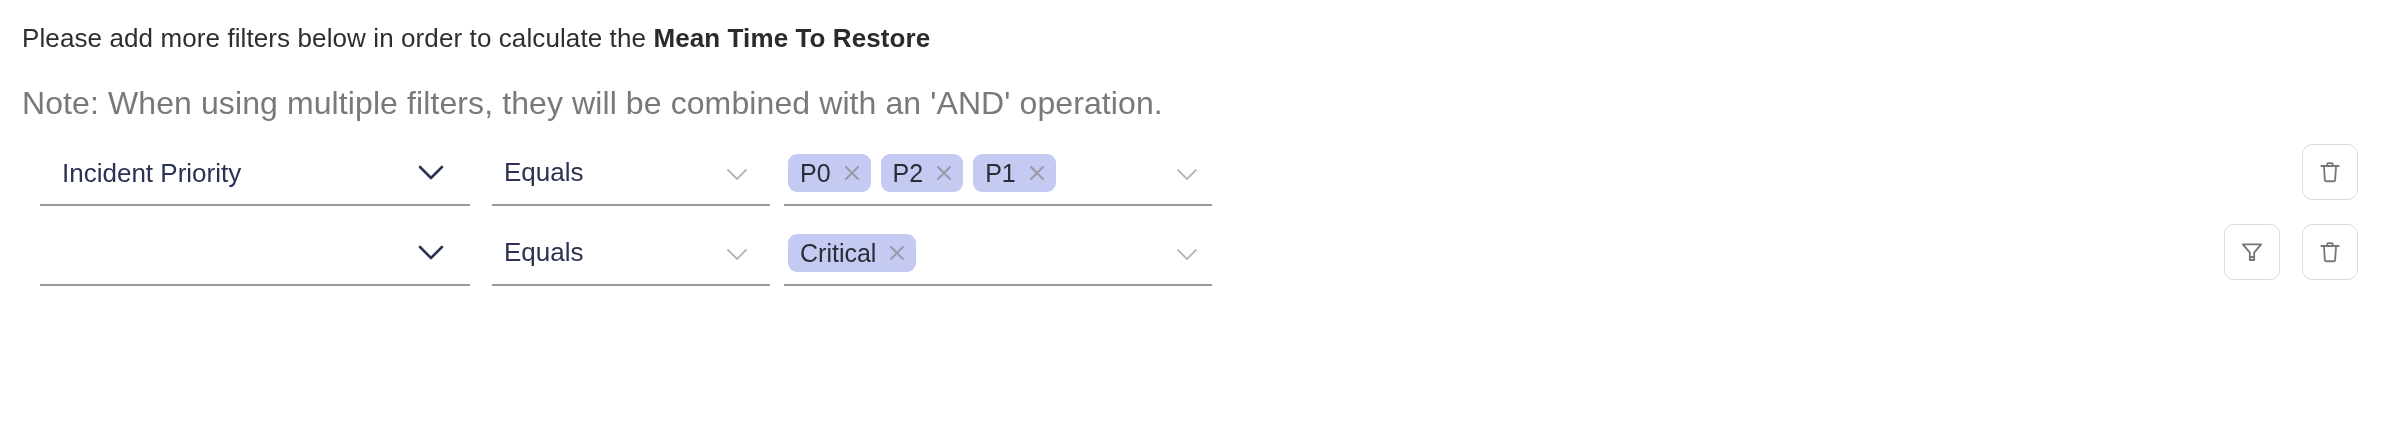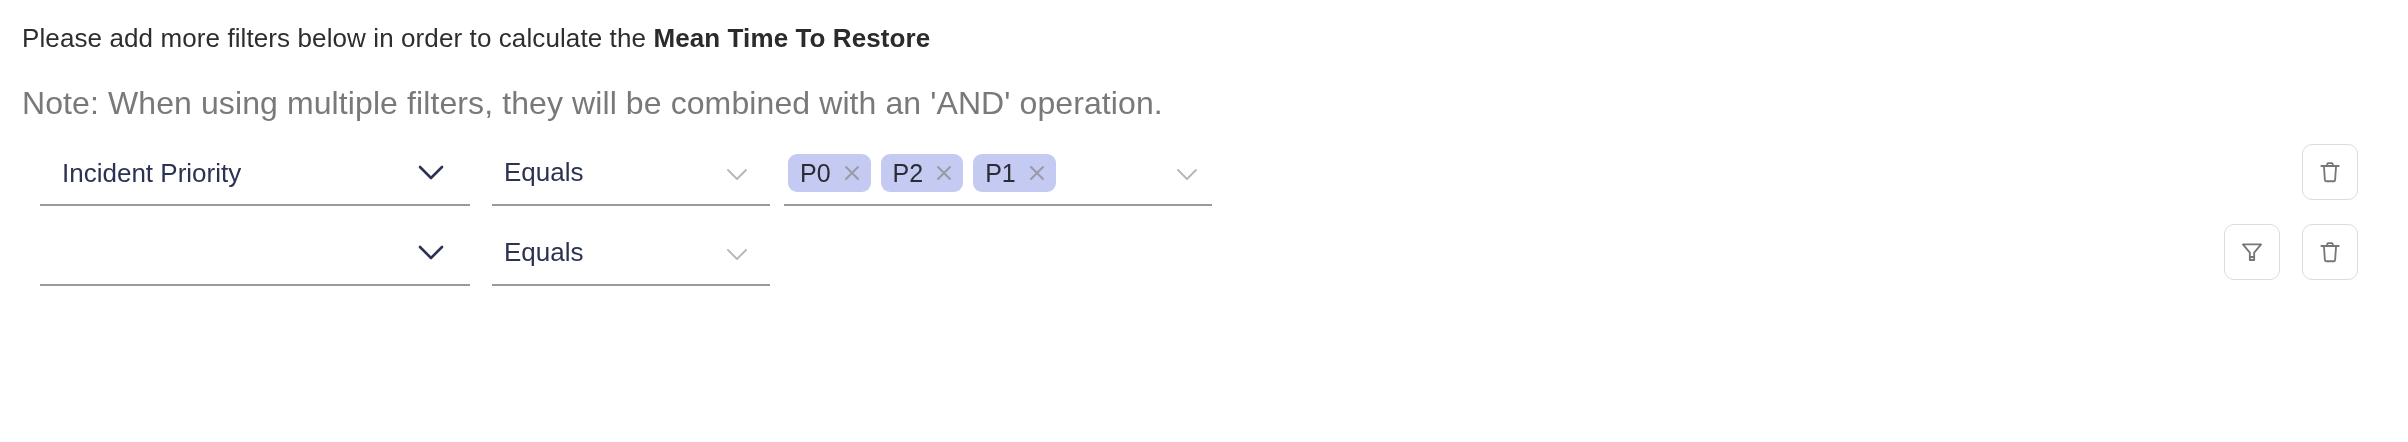--- a/index.html
+++ b/index.html
@@ -280,20 +280,37 @@
 
       <div class="op-select">
         <span class="label">Equals</span>
         <span class="chev">
           <svg viewBox="0 0 22 13" width="22" height="13" aria-hidden="true">
             <path d="M2 2 L11 11 L20 2" fill="none" stroke="#b6b6b6" stroke-width="1.8" stroke-linecap="round" stroke-linejoin="round"></path>
           </svg>
         </span>
       </div>
 
+      <div class="value-select">
+        <div class="chips">
+          <span class="chip">
+            <span class="chip-text">Critical</span>
+            <span class="chip-x">
+              <svg viewBox="0 0 22 22" width="22" height="22" aria-hidden="true">
+                <path d="M5 5 L17 17 M17 5 L5 17" fill="none" stroke="#9a9aa6" stroke-width="2" stroke-linecap="round"></path>
+              </svg>
+            </span>
+          </span>
+        </div>
+        <span class="chev">
+          <svg viewBox="0 0 22 13" width="22" height="13" aria-hidden="true">
+            <path d="M2 2 L11 11 L20 2" fill="none" stroke="#b6b6b6" stroke-width="1.8" stroke-linecap="round" stroke-linejoin="round"></path>
+          </svg>
+        </span>
+      </div>
 
       <div class="row-actions">
         <div class="icon-btn">
           <span>
             <svg viewBox="0 0 24 24" width="26" height="26" aria-hidden="true">
               <path d="M3.6 5 H20.4 L14 12.6 V16.6 H10 V12.6 Z" fill="none" stroke="#777777" stroke-width="1.7" stroke-linejoin="round"></path>
               <path d="M10 16.6 H14 V19.4 H10 Z" fill="none" stroke="#777777" stroke-width="1.7" stroke-linejoin="round"></path>
             </svg>
           </span>
         </div>

